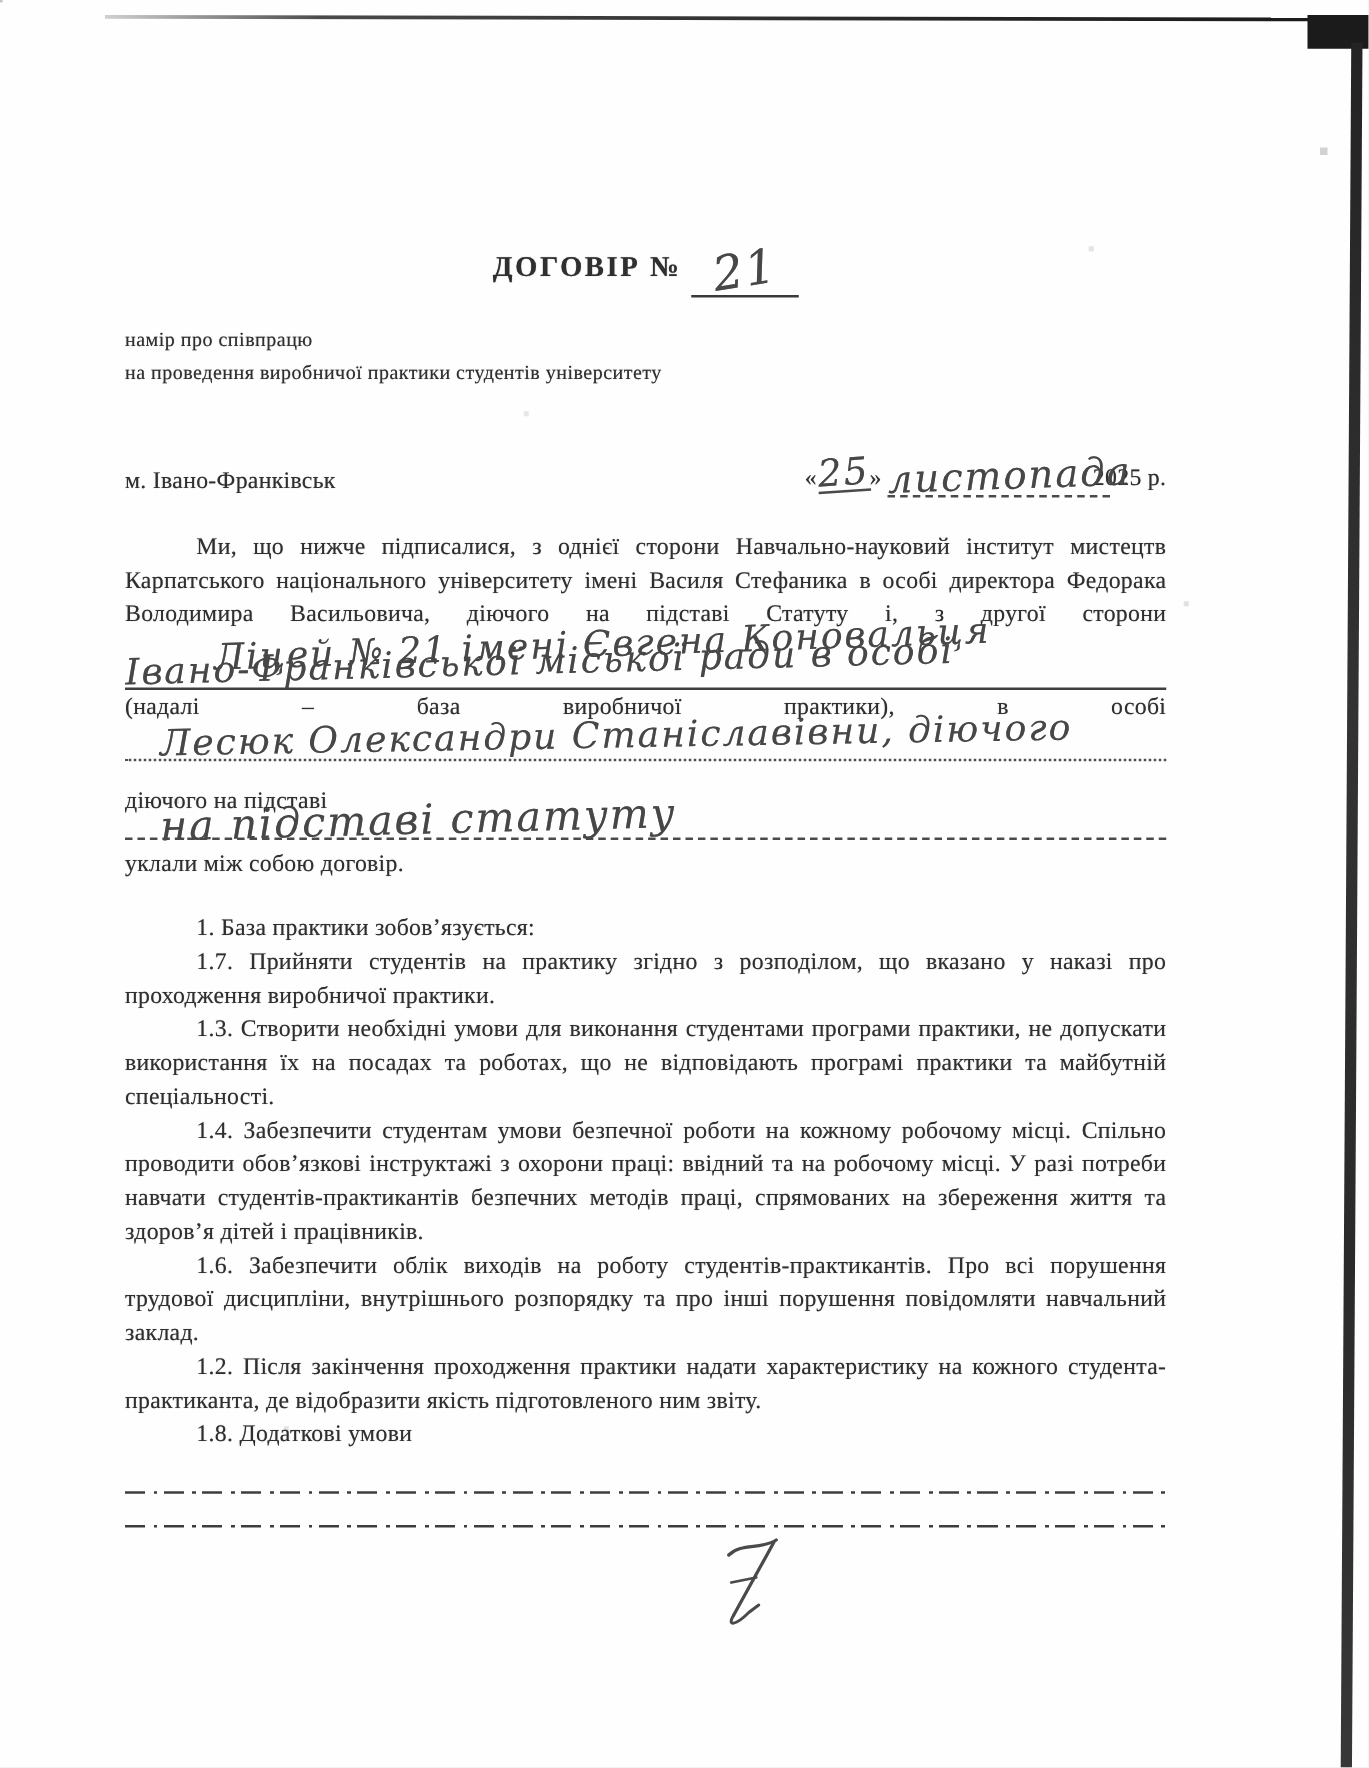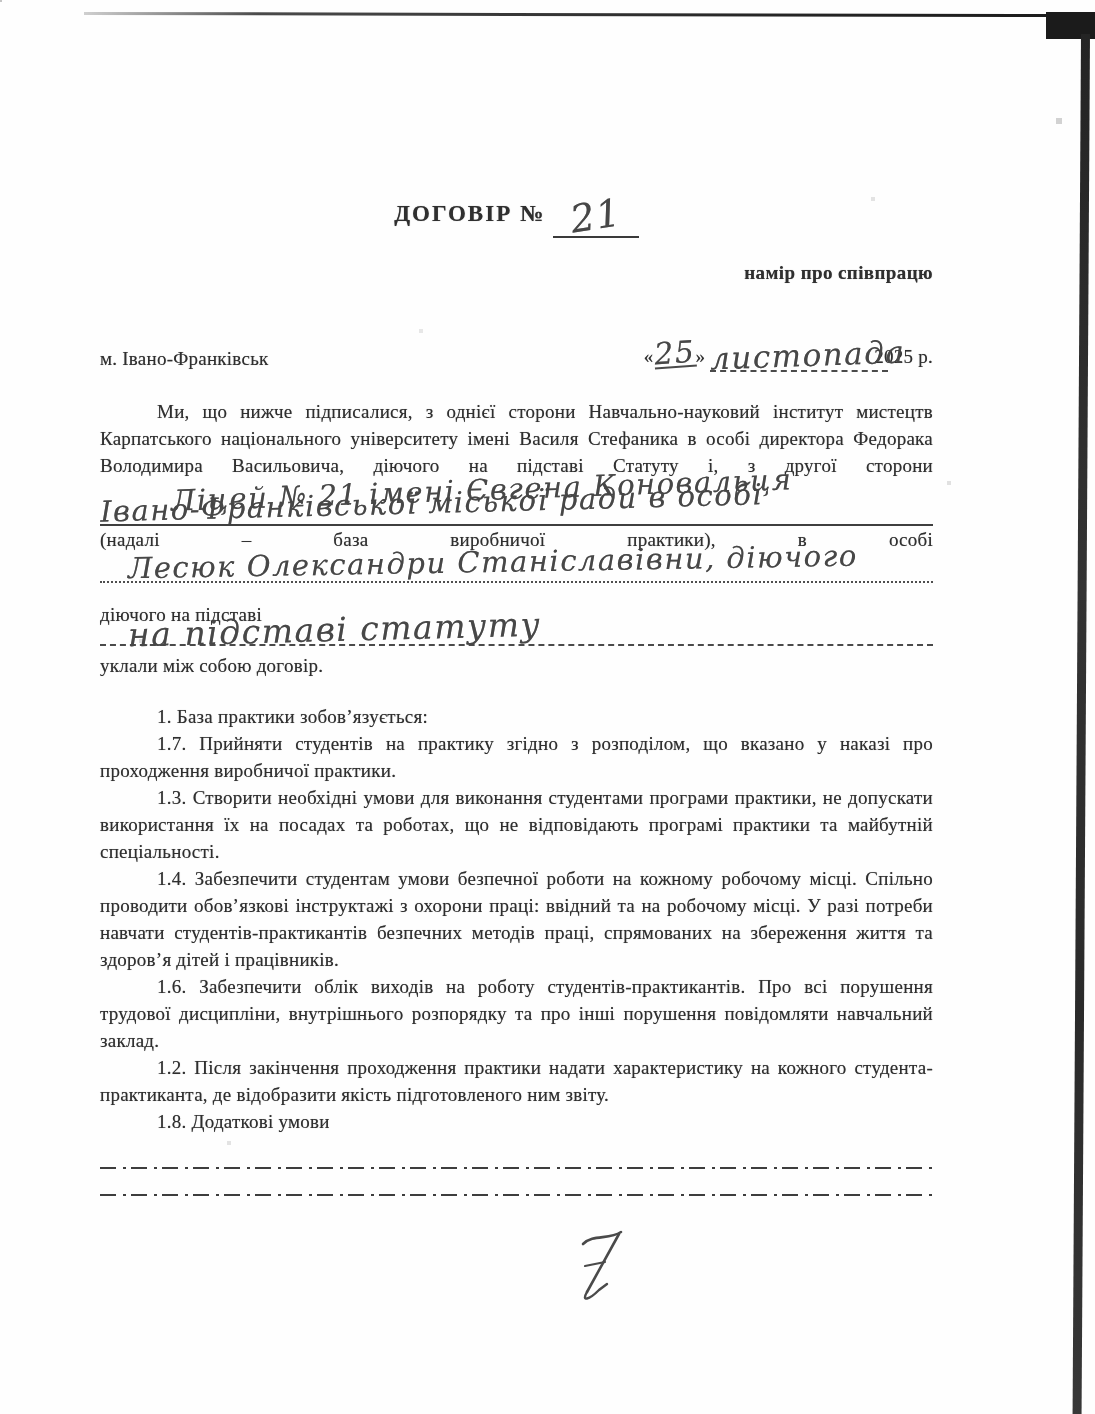--- a/index.html
+++ b/index.html
@@ -28,21 +28,21 @@
     display:inline-block;width:86px;border-bottom:2px solid #3a3a3a;
     vertical-align:-6px;text-align:center;
   }
   .hw{
     font-family:"DejaVu Serif", serif;font-style:italic;
     color:#474747;letter-spacing:1.5px;font-weight:normal;
     text-shadow:0 0 .5px rgba(60,60,60,.5);
   }
   .title-num{display:inline-block;font-size:38px;transform:rotate(-9deg) translateY(2px);}
   .subtitle{
-    text-align:right;font-size:19px;font-weight:bold;line-height:26px;
+    text-align:left;font-size:16px;font-weight:normal;line-height:26px;
     letter-spacing:.4px;text-shadow:0 0 .7px rgba(30,30,30,.55);
   }
   .subtitle1{margin-top:22px;}
   .date-row{
     margin-top:46px;display:flex;justify-content:space-between;
     align-items:flex-end;height:40px;
   }
   .city{font-size:19px;}
   .date-part{white-space:nowrap;}
   .hw-day{display:inline-block;font-size:30px;transform:rotate(-4deg);
@@ -98,20 +98,21 @@
   <div class="scan-top-line"></div>
   <div class="scan-corner"></div>
   <div class="scan-right-strip"></div>
   <div class="scan-noise"></div>
 
   <div class="content">
 
     <h1 class="title"><span>ДОГОВІР №</span> <span class="title-num-slot"><span class="hw title-num">21</span></span></h1>
 
     <div class="subtitle subtitle1">намір про співпрацю</div>
+    <div class="subtitle">на проведення виробничої практики студентів університету</div>
 
     <div class="date-row printed">
       <span class="city">м. Івано-Франківськ</span>
       <span class="date-part"><span>«</span><span class="hw hw-day">25</span><span>»</span> <span class="hw-month-slot"><span class="hw hw-month">листопада</span></span><span>2025 р.</span></span>
     </div>
 
     <p class="printed justify indent preamble"><span>Ми, що нижче підписалися, з однієї сторони Навчально-науковий інститут мистецтв Карпатського національного університету імені Василя Стефаника в особі директора Федорака Володимира Васильовича, діючого на підставі Статуту і, з другої сторони</span><span class="hw hw-inline1">Ліцей № 21 імені Євгена Коновальця</span></p>
 
     <div class="hw-row hw-row2"><span class="hw">Івано-Франківської міської ради в особі</span></div>
 

